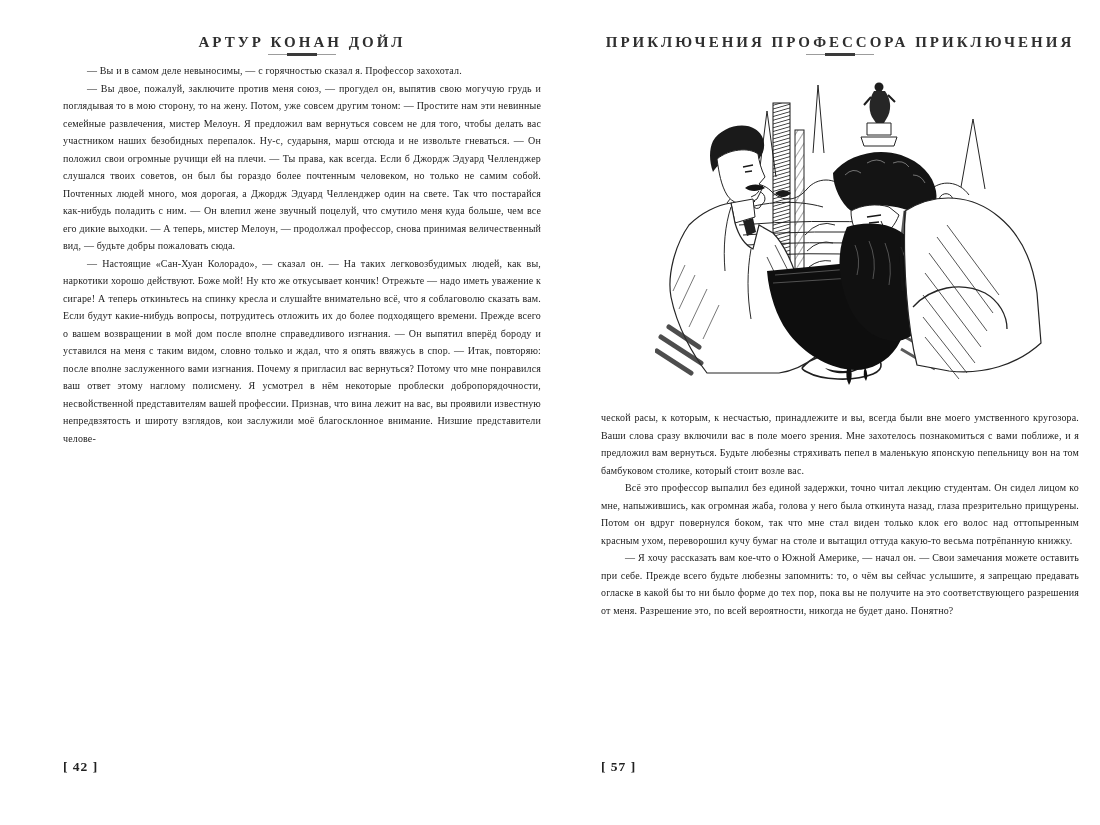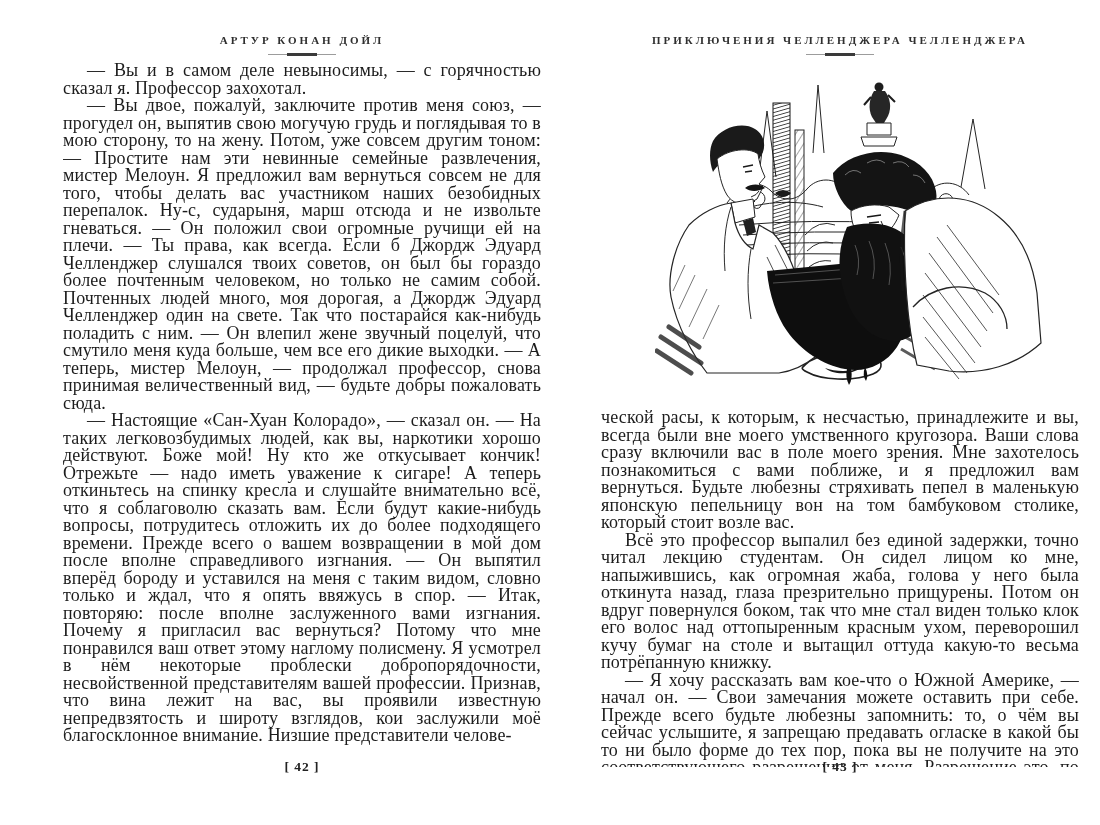--- a/index.html
+++ b/index.html
@@ -17,21 +17,21 @@
   .page {
     position: absolute; top: 0;
     width: 478px; height: 825px;
   }
   .page-left  { left: 63px; }
   .page-right { left: 601px; }
 
   .running-head {
     position: absolute; top: 34px; left: 0; right: 0;
     text-align: center;
-    font-size: 11px;
+    font-size: 15px;
     font-weight: 700;
     letter-spacing: 3px;
     color: #2f2f2f;
     white-space: nowrap;
   }
   .head-rule {
     position: absolute; top: 53px; left: 50%;
     width: 68px; height: 3px;
     transform: translateX(-50%);
   }
@@ -41,41 +41,40 @@
   }
   .head-rule .thick {
     position: absolute; top: 0; left: 50%; transform: translateX(-50%);
     width: 30px; height: 3px;
     background: #3a3a3a;
   }
 
   .body-text {
     position: absolute; left: 0;
     width: 478px;
-    font-size: 18px;
+    font-size: 10px;
     line-height: 17.5px;
     text-align: justify;
     letter-spacing: 0.15px;
     color: #1c1c1c;
     overflow: hidden;
   }
   .body-text-left  { top: 62px;  height: 694px; }
   .body-text-right { top: 409px; height: 358px; }
 
   .para { margin: 0; padding: 0; }
   .indent { text-indent: 24px; }
 
   .illustration-box {
     position: absolute; top: 75px; left: 54px;
     width: 390px; height: 315px;
   }
 
   .page-number {
     position: absolute; top: 759px; left: 0; right: 0;
-    text-align: center;
     font-size: 13.5px;
     font-weight: 700;
     letter-spacing: 1px;
     color: #222222;
   }
 </style>
 </head>
 <body>
 
 <div class="spread">
@@ -90,21 +89,21 @@
     <div class="body-text body-text-left">
       <p class="para indent">— Вы и в самом деле невыносимы, — с горячностью сказал я. Профессор захохотал.</p>
       <p class="para indent">— Вы двое, пожалуй, заключите против меня союз, — прогудел он, выпятив свою могучую грудь и поглядывая то в мою сторону, то на жену. Потом, уже совсем другим тоном: — Простите нам эти невинные семейные развлечения, мистер Мелоун. Я предложил вам вернуться совсем не для того, чтобы делать вас участником наших безобидных перепалок. Ну-с, сударыня, марш отсюда и не извольте гневаться. — Он положил свои огромные ручищи ей на плечи. — Ты права, как всегда. Если б Джордж Эдуард Челленджер слушался твоих советов, он был бы гораздо более почтенным человеком, но только не самим собой. Почтенных людей много, моя дорогая, а Джордж Эдуард Челленджер один на свете. Так что постарайся как-нибудь поладить с ним. — Он влепил жене звучный поцелуй, что смутило меня куда больше, чем все его дикие выходки. — А теперь, мистер Мелоун, — продолжал профессор, снова принимая величественный вид, — будьте добры пожаловать сюда.</p>
       <p class="para indent">— Настоящие «Сан-Хуан Колорадо», — сказал он. — На таких легковозбудимых людей, как вы, наркотики хорошо действуют. Боже мой! Ну кто же откусывает кончик! Отрежьте — надо иметь уважение к сигаре! А теперь откиньтесь на спинку кресла и слушайте внимательно всё, что я соблаговолю сказать вам. Если будут какие-нибудь вопросы, потрудитесь отложить их до более подходящего времени. Прежде всего о вашем возвращении в мой дом после вполне справедливого изгнания. — Он выпятил вперёд бороду и уставился на меня с таким видом, словно только и ждал, что я опять ввяжусь в спор. — Итак, повторяю: после вполне заслуженного вами изгнания. Почему я пригласил вас вернуться? Потому что мне понравился ваш ответ этому наглому полисмену. Я усмотрел в нём некоторые проблески добропорядочности, несвойственной представителям вашей профессии. Признав, что вина лежит на вас, вы проявили известную непредвзятость и широту взглядов, кои заслужили моё благосклонное внимание. Низшие представители челове-</p>
     </div>
 
     <div class="page-number">[ 42 ]</div>
   </div>
 
   <div class="page page-right">
-    <div class="running-head">ПРИКЛЮЧЕНИЯ ЧЕЛЛЕНДЖЕРА ЧЕЛЛЕНДЖЕРА</div>
+    <div class="running-head">ПРИКЛЮЧЕНИЯ ПРОФЕССОРА ПРИКЛЮЧЕНИЯ</div>
     <div class="head-rule">
       <div class="thin"></div>
         <div class="thick"></div>
     </div>
 
     <div class="illustration-box">
       <svg viewBox="0 0 390 315" width="390" height="315" role="img" aria-label="Рисунок пером: Мелоун в светлом костюме со шляпой в руке беседует с бородатым профессором Челленджером у резного камина со статуэткой">
         <defs>
           <pattern id="hatchL" width="6" height="6" patternUnits="userSpaceOnUse" patternTransform="rotate(32)">
             <line x1="0" y1="0" x2="0" y2="6" stroke="#3d3d3d" stroke-width="0.9"></line>
@@ -190,16 +189,16 @@
         </g>
       </svg>
     </div>
 
     <div class="body-text body-text-right">
       <p class="para">ческой расы, к которым, к несчастью, принадлежите и вы, всегда были вне моего умственного кругозора. Ваши слова сразу включили вас в поле моего зрения. Мне захотелось познакомиться с вами поближе, и я предложил вам вернуться. Будьте любезны стряхивать пепел в маленькую японскую пепельницу вон на том бамбуковом столике, который стоит возле вас.</p>
       <p class="para indent">Всё это профессор выпалил без единой задержки, точно читал лекцию студентам. Он сидел лицом ко мне, напыжившись, как огромная жаба, голова у него была откинута назад, глаза презрительно прищурены. Потом он вдруг повернулся боком, так что мне стал виден только клок его волос над оттопыренным красным ухом, переворошил кучу бумаг на столе и вытащил оттуда какую-то весьма потрёпанную книжку.</p>
       <p class="para indent">— Я хочу рассказать вам кое-что о Южной Америке, — начал он. — Свои замечания можете оставить при себе. Прежде всего будьте любезны запомнить: то, о чём вы сейчас услышите, я запрещаю предавать огласке в какой бы то ни было форме до тех пор, пока вы не получите на это соответствующего разрешения от меня. Разрешение это, по всей вероятности, никогда не будет дано. Понятно?</p>
     </div>
 
-    <div class="page-number">[ 43 ]</div>
+    <div class="page-number">[ 57 ]</div>
   </div>
 
 </div>
 
 </body></html>

